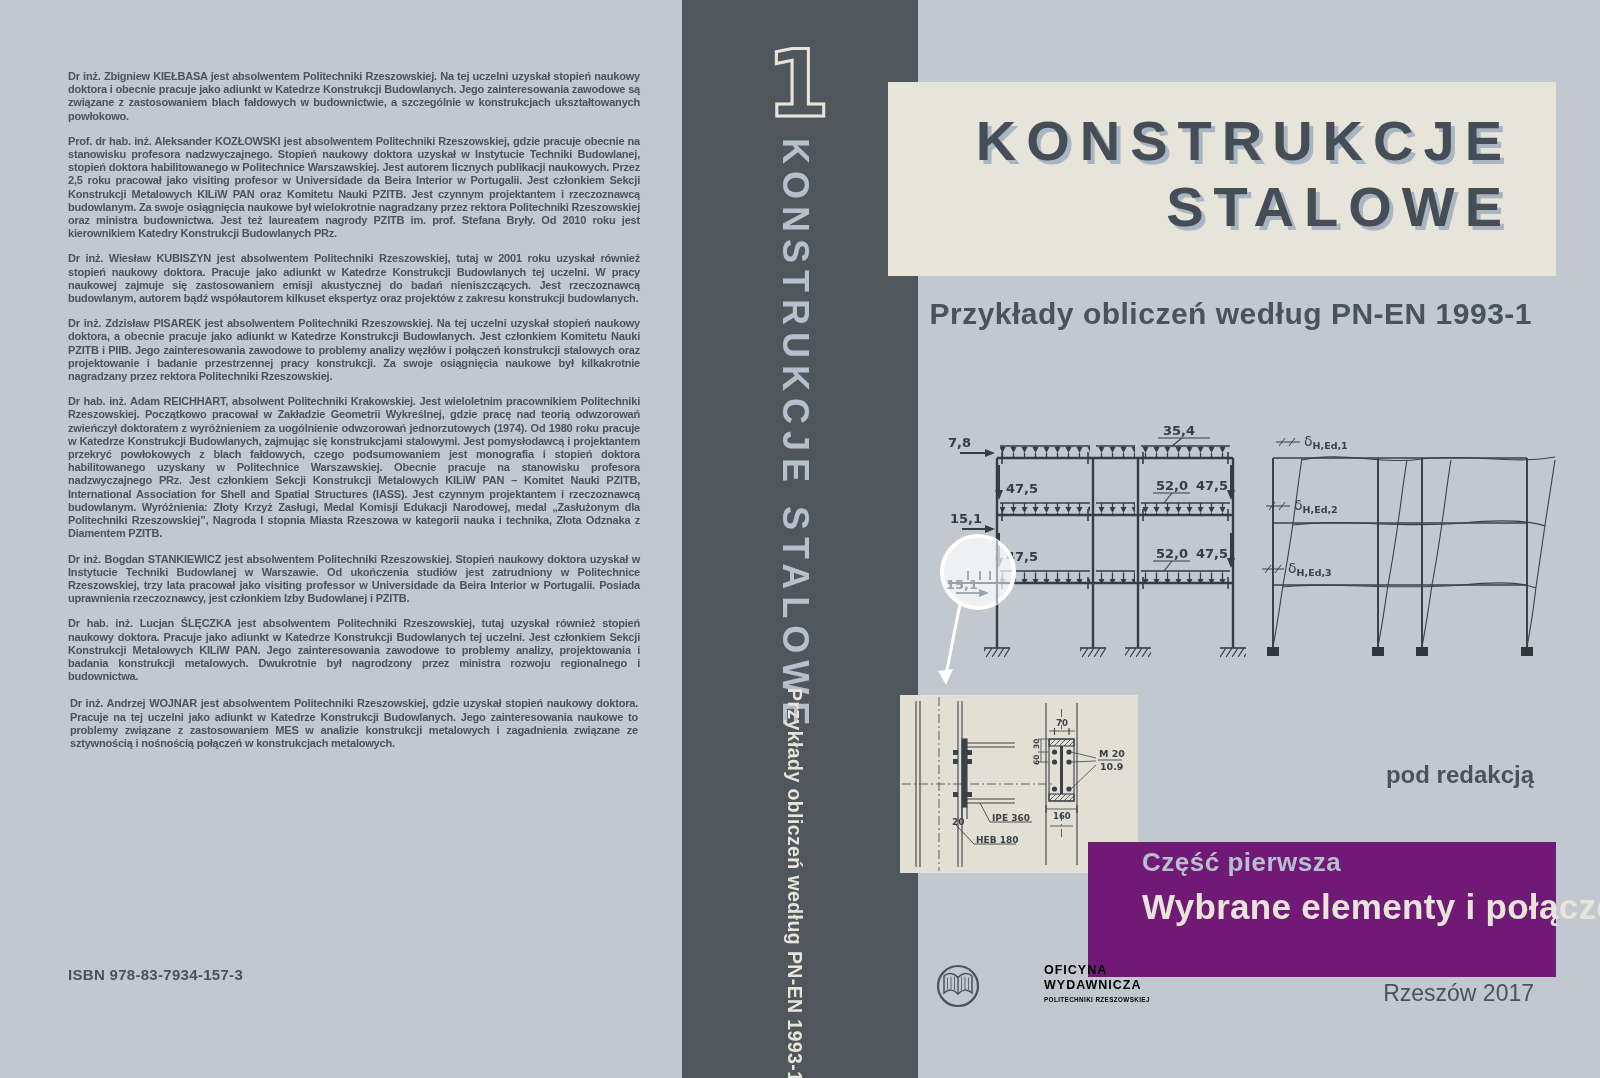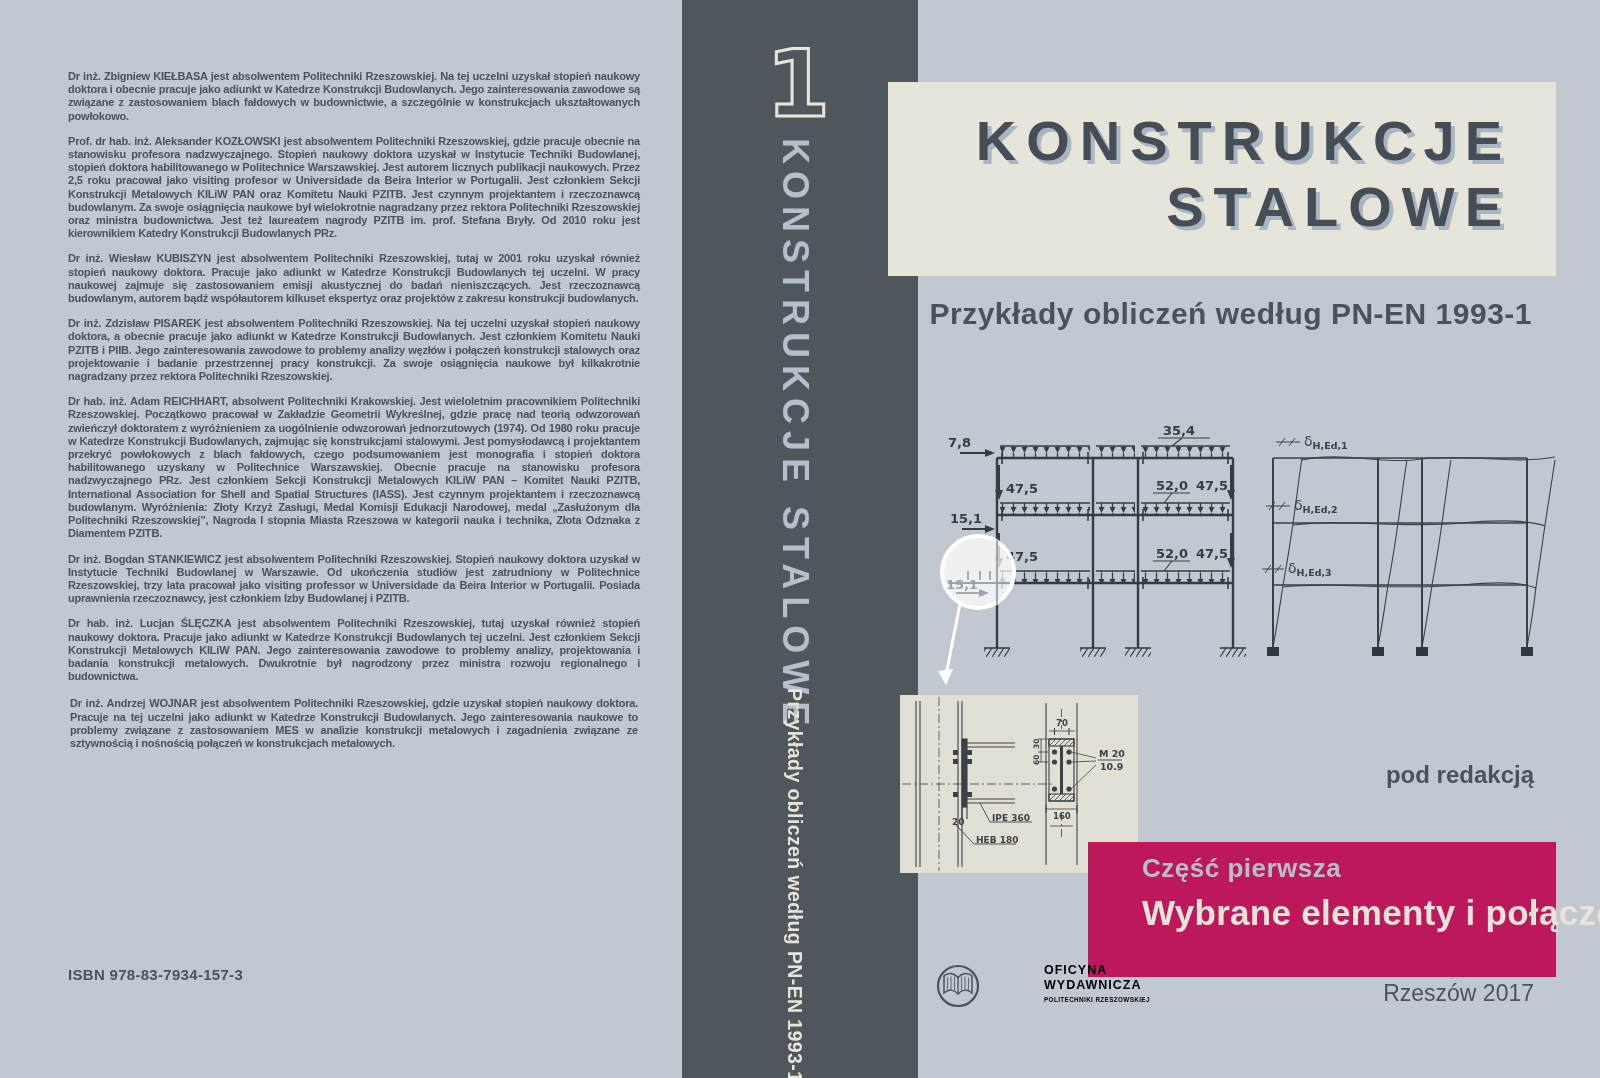--- a/index.html
+++ b/index.html
@@ -19,22 +19,22 @@
              white-space:nowrap;color:#e7e4d9;font-weight:700;font-size:19.5px;letter-spacing:0.4px;}
   
   .title-box{left:888px;top:82px;width:668px;height:194px;background:#e7e4d9;
              box-sizing:border-box;padding:26px 44px 3px 0;text-align:right;}
   .title-line{color:#454e56;font-weight:700;font-size:56px;line-height:66px;letter-spacing:10px;
               text-shadow:4px 4px 0 #a9b5c2;white-space:nowrap;}
   .subtitle{left:600px;top:297px;width:932px;text-align:right;color:#4a525a;
             font-weight:700;font-size:30px;letter-spacing:0.5px;}
   .editor{left:900px;top:760px;width:634px;text-align:right;color:#4a525a;
           font-weight:700;font-size:24px;line-height:29px;}
-  .part-band{left:1088px;top:842px;width:468px;height:135px;background:#be185d;
-             box-sizing:border-box;padding:11px 0 0 54px;}
+  .part-band{left:1088px;top:842px;width:468px;height:135px;background:#701a75;
+             box-sizing:border-box;padding:5px 0 0 54px;}
   .part-label{color:#b5c0cc;font-weight:700;font-size:26px;letter-spacing:0.5px;}
   .part-title{color:#e7e4d9;font-weight:700;font-size:35px;letter-spacing:0.3px;margin-top:9px;
               white-space:nowrap;}
   .city-year{left:1000px;top:980px;width:534px;text-align:right;color:#4a525a;
              font-weight:400;font-size:23px;}
   .detail-box{left:900px;top:695px;width:238px;height:178px;background:#e2e0d4;}
   .logo-text{left:1044px;top:963px;color:#000000;}
   .logo-text .l1{font-weight:700;font-size:12.5px;letter-spacing:1px;line-height:15px;}
   .logo-text .l3{font-weight:700;font-size:6.3px;letter-spacing:0.4px;margin-top:3px;}
   svg text{font-family:"DejaVu Sans","Liberation Sans",sans-serif;}

